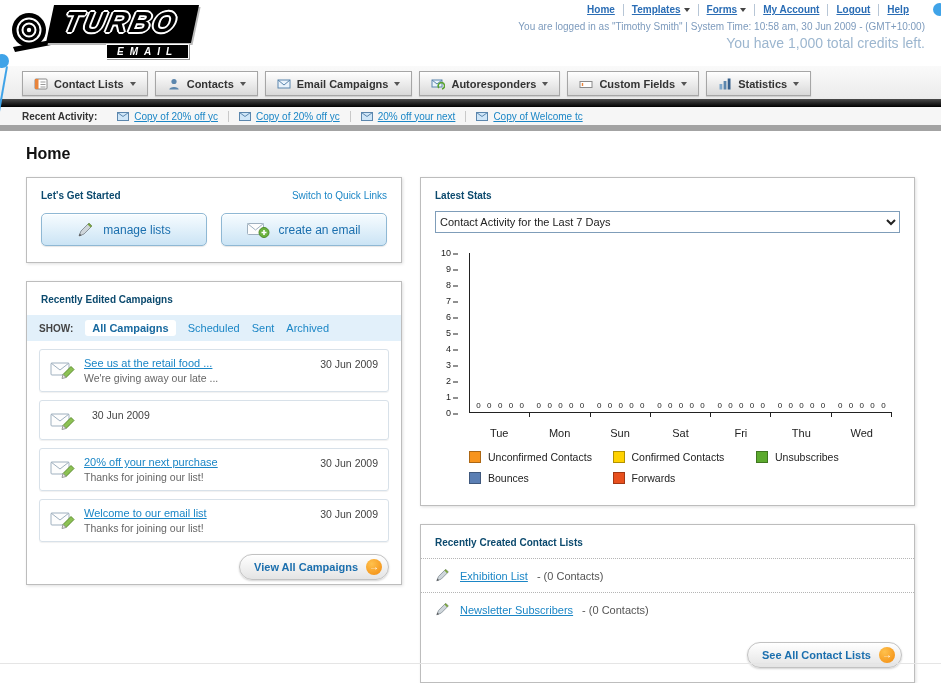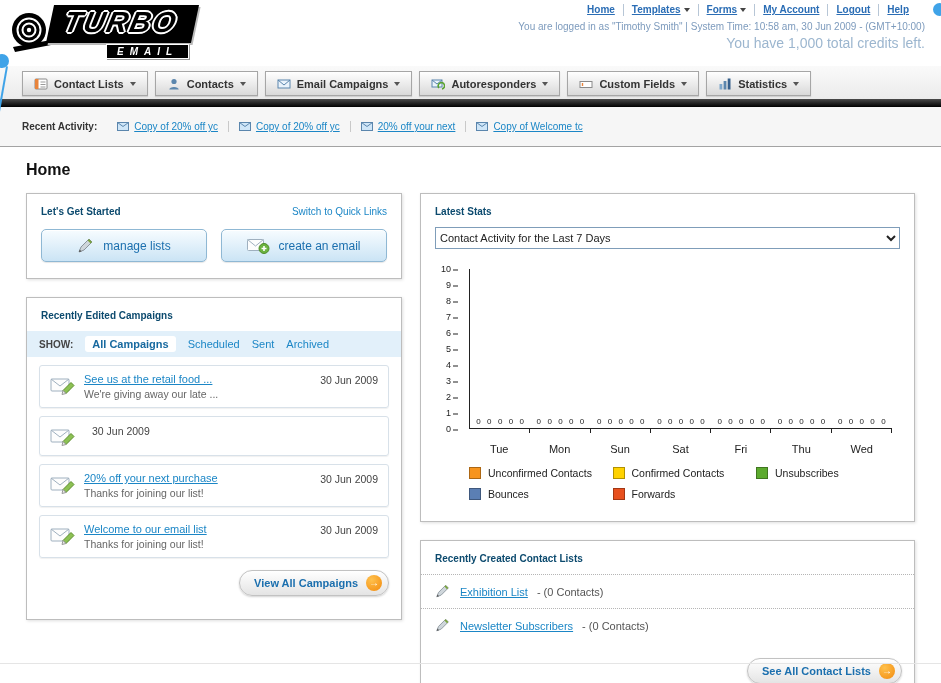--- a/index.html
+++ b/index.html
@@ -30,21 +30,21 @@
 .credits-line{color:#9cb6cf;font-size:14px;margin-top:3px}
 
 
 .navbar{height:33px;background:linear-gradient(#fafafa,#ebebeb);padding:4px 0 0 22px;display:flex;gap:7px;align-items:flex-end}
 .tab{display:flex;align-items:center;gap:6px;height:25px;padding:0 11px;background:linear-gradient(#ffffff,#d9d9d9);border:1px solid #a6a6a6;border-radius:0;cursor:pointer;margin-bottom:3px;box-shadow:0 1px 1px rgba(0,0,0,.12)}
 .tab-label{font-weight:bold;color:#333;font-size:11px;white-space:nowrap}
 .caret-down{width:0;height:0;border-left:3px solid transparent;border-right:3px solid transparent;border-top:4px solid #555}
 .dark-stripe{height:8px;background:linear-gradient(#4a4a4a,#000)}
 
 
-.activity-bar{height:40px;background:#f6f6f6;border-bottom:1px solid #a3a3a3;display:flex;align-items:center;padding-left:22px}
+.activity-bar{height:24px;background:#f6f6f6;border-bottom:6px solid #a3a3a3;display:flex;align-items:center;padding-left:22px}
 .activity-label{font-weight:bold;color:#333;font-size:10px;margin-right:10px}
 .activity-item{display:inline-flex;align-items:center;gap:5px;padding:0 10px;border-right:1px solid #c9c9c9;cursor:pointer}
 .activity-item:last-child{border-right:none}
 .activity-item a{color:#1b86c6;font-size:10px;text-decoration:underline;white-space:nowrap}
 
 
 .content{padding:8px 26px 0}
 .page-title{font-size:16px;font-weight:bold;color:#111;margin:6px 0 14px}
 .columns{display:flex;gap:18px;align-items:flex-start}
 .col-left{width:376px;flex:none}
@@ -63,21 +63,21 @@
 .filter-bar{background:#e2f0fa;padding:5px 12px;display:flex;align-items:center;gap:12px}
 .filter-show{font-weight:bold;color:#444;font-size:10px}
 .filter-link{color:#1b86c6;font-size:11px;cursor:pointer}
 .filter-link.active{background:#fff;padding:2px 7px;border-radius:3px;font-weight:bold;color:#17699f}
 .campaign-item{display:flex;margin:8px 12px;border:1px solid #d8e1e9;border-radius:3px;padding:7px 10px;box-shadow:0 1px 1px rgba(0,0,0,.06);align-items:flex-start}
 .ci-icon{width:34px;flex:none;padding-top:2px}
 .ci-text{flex:1;min-width:0}
 .ci-title{color:#1b86c6;font-size:11px;text-decoration:underline;cursor:pointer;display:inline-block}
 .ci-sub{color:#666;font-size:10.5px;margin-top:3px}
 .ci-date{color:#444;font-size:10.5px;flex:none;margin-left:8px;padding-top:1px}
-.btn-row{display:flex;justify-content:flex-end;padding:4px 12px 23px}
+.btn-row{display:flex;justify-content:flex-end;padding:4px 12px 4px}
 .pill-btn{display:inline-flex;align-items:center;gap:8px;border:1px solid #c2c2c2;border-radius:13px;background:linear-gradient(#ffffff,#e4e4e4);padding:4px 6px 4px 14px;font-weight:bold;color:#1b6fae;font-size:11px;cursor:pointer;box-shadow:0 1px 2px rgba(0,0,0,.18)}
 .arrow-circle{width:16px;height:16px;border-radius:50%;background:radial-gradient(circle at 35% 30%,#ffc14d,#f28a0d);color:#fff;font-size:10px;font-weight:bold;display:flex;align-items:center;justify-content:center;line-height:1}
 
 
 .stats-select{width:calc(100% - 28px);margin:0 14px;height:22px;font-size:11px;border:1px solid #7f9db9;background:#fff;color:#222}
 .chart-wrap{position:relative;height:192px;margin:16px 12px 0 16px}
 .chart-y{position:absolute;left:0;top:4px;bottom:28px;width:32px}
 .ytick{position:absolute;right:18px;transform:translateY(50%);font-size:9px;color:#222;line-height:1}
 .ytick::after{content:"";position:absolute;right:-7px;top:50%;width:5px;height:1px;background:#222}
 .chart-plot{position:absolute;left:32px;right:10px;top:4px;bottom:28px;border-left:1px solid #222;border-bottom:1px solid #222;display:flex}

